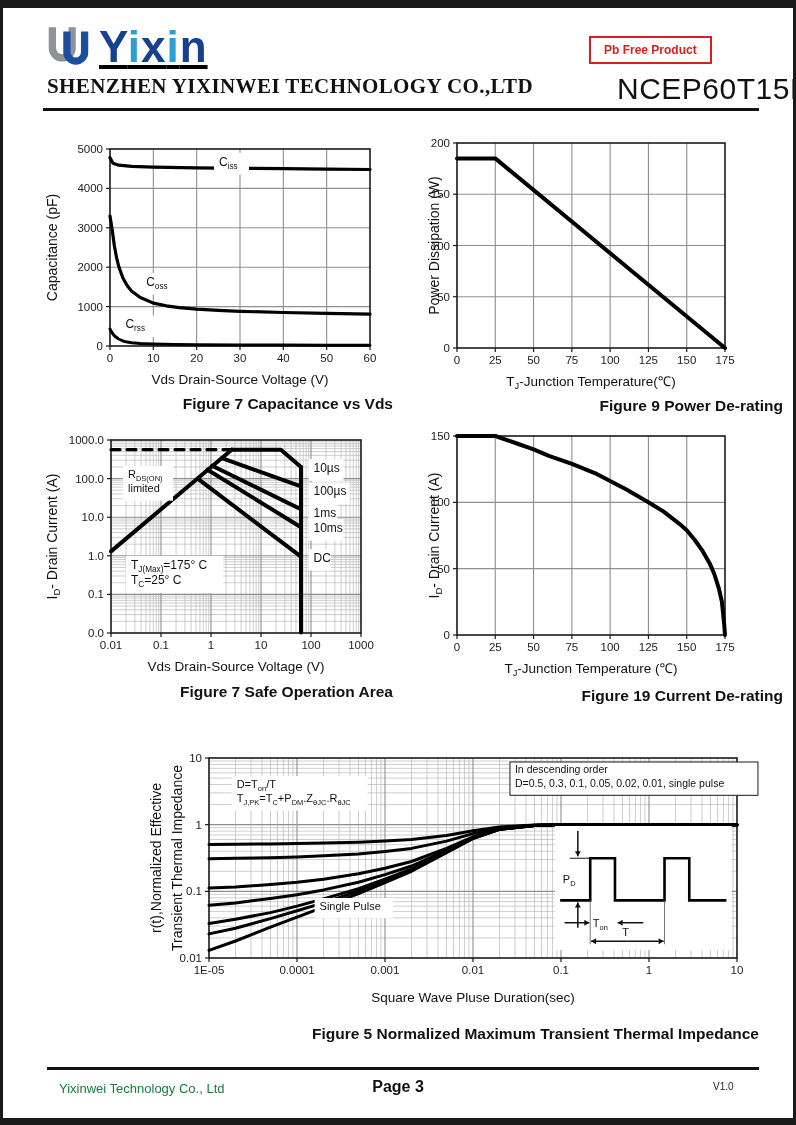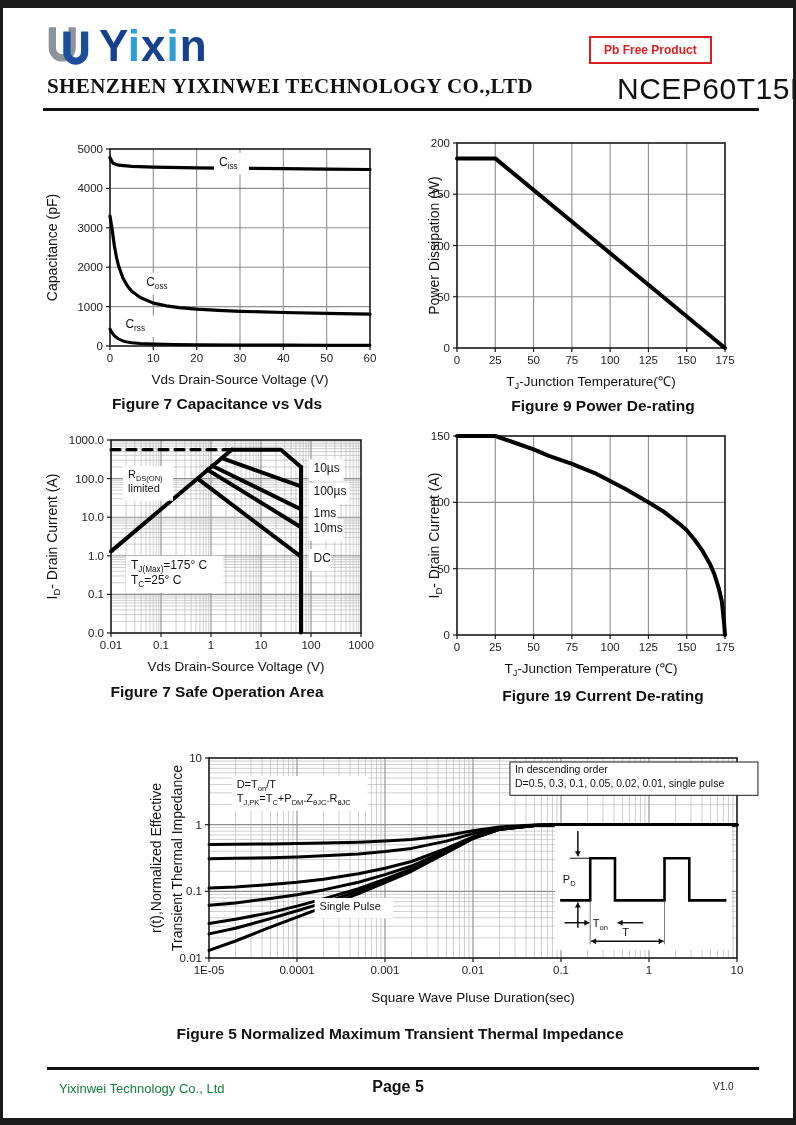--- a/index.html
+++ b/index.html
@@ -1,28 +1,28 @@
 <!DOCTYPE html>
 <html><head>
 <meta charset="utf-8">
 <style>
   html,body{margin:0;padding:0;background:#c9c9c9;font-family:"Liberation Sans",sans-serif;}
   .page{position:relative;width:796px;height:1125px;margin:0 auto;background:#ffffff;
         box-sizing:border-box;border-left:3px solid #1a1a1a;border-right:3px solid #1a1a1a;
         border-top:8px solid #1a1a1a;border-bottom:7px solid #1a1a1a;overflow:hidden;}
-  .logo-row{position:absolute;left:40px;top:12px;display:flex;align-items:center;}
+  .logo-row{position:absolute;left:40px;top:12px;display:flex;align-items:flex-end;text-decoration:underline;}
   .logo-text{font-size:44px;font-weight:bold;letter-spacing:1px;line-height:50px;margin-left:4px;}
   .company{position:absolute;left:44px;top:66px;font-family:"Liberation Serif",serif;
            font-weight:bold;font-size:21px;letter-spacing:0.4px;color:#111;}
   .badge{position:absolute;left:586px;top:28px;border:2px solid #d81f1f;color:#d81f1f;
          font-weight:bold;font-size:12px;padding:5px 13px;}
   .part-number{position:absolute;left:566px;top:64px;font-size:30px;color:#111;letter-spacing:0.5px;margin-left:48px;}
   .header-rule{position:absolute;left:40px;top:100px;width:716px;height:3px;background:#111;}
   .fig{position:absolute;}
-  .caption{font-weight:bold;font-size:15.5px;color:#111;text-align:center;margin-top:1px;}
+  .caption{font-weight:bold;font-size:15.5px;color:#111;text-align:right;margin-top:1px;}
   .footer-rule{position:absolute;left:44px;top:1059px;width:712px;height:3px;background:#111;}
   .footer-left{position:absolute;left:56px;top:1073px;font-size:13px;color:#15803d;}
   .footer-center{position:absolute;left:0;right:0;top:1070px;text-align:center;
                  font-size:16px;font-weight:bold;color:#111;}
   .footer-right{position:absolute;left:710px;top:1073px;font-size:10px;color:#222;}
   svg text{font-family:"Liberation Sans",sans-serif;}
 </style>
 </head>
 <body>
 
@@ -466,16 +466,16 @@
         <polygon points="550.1004,197.32 555.1004,194.32 555.1004,200.32" fill="#111"></polygon>
         <line x1="586.3608" y1="197.32" x2="622.6212" y2="197.32" stroke="#111" stroke-width="1.5"></line>
         <polygon points="622.6212,197.32 617.6212,200.32 617.6212,194.32" fill="#111"></polygon>
         <text x="584.5920000000001" y="192.32" text-anchor="middle" font-size="11" fill="#111"><tspan>T</tspan></text>
       </svg>
     <div class="caption">Figure 5 Normalized Maximum Transient Thermal Impedance</div>
   </div>
 
   <div class="footer-rule"></div>
   <div class="footer-left">Yixinwei Technology Co., Ltd</div>
-  <div class="footer-center">Page 5</div>
+  <div class="footer-center">Page 3</div>
   <div class="footer-right">V1.0</div>
 
 </div>
 
 </body></html>

